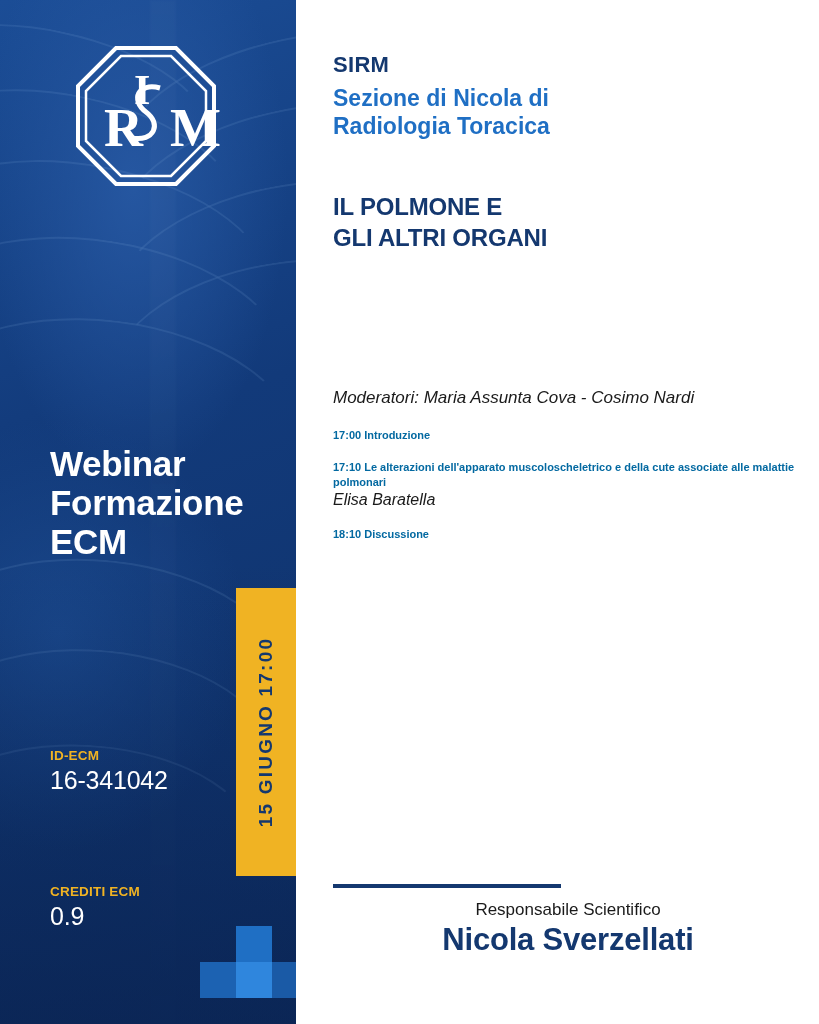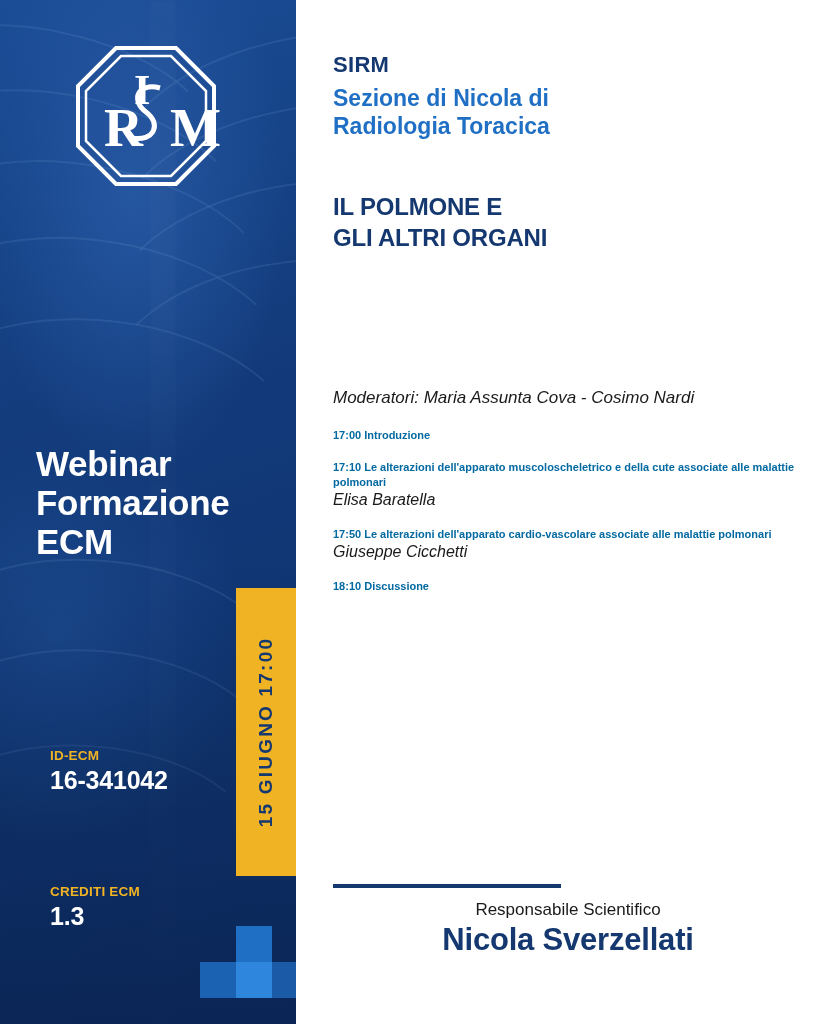--- a/index.html
+++ b/index.html
@@ -65,21 +65,21 @@
     left: 72px;
     top: 42px;
     width: 148px;
     height: 148px;
   }
   .logo-wrap svg { display: block; }
 
   
   .webinar {
     position: absolute;
-    left: 36px;
+    left: 50px;
     top: 444px;
     width: 210px;
     color: #ffffff;
     font-weight: bold;
     font-size: 35px;
     line-height: 1.12;
     letter-spacing: -0.3px;
   }
   .ecm-block {
     position: absolute;
@@ -91,21 +91,21 @@
   .ecm-cred { top: 884px; }
   .ecm-label {
     color: #f0b323;
     font-weight: bold;
     font-size: 13.5px;
     letter-spacing: 0.2px;
     margin-bottom: 3px;
   }
   .ecm-value {
     color: #ffffff;
-    font-weight: bold;
+    font-weight: normal;
     font-size: 25px;
     letter-spacing: -0.2px;
   }
 
   
   .date-bar {
     position: absolute;
     left: 236px;
     top: 588px;
     width: 60px;
@@ -275,21 +275,21 @@
       <div>ECM</div>
     </div>
 
     <div class="ecm-block ecm-id">
       <div class="ecm-label">ID-ECM</div>
       <div class="ecm-value">16-341042</div>
     </div>
 
     <div class="ecm-block ecm-cred">
       <div class="ecm-label">CREDITI ECM</div>
-      <div class="ecm-value">1.3</div>
+      <div class="ecm-value">0.9</div>
     </div>
 
     <div class="sq sq-a"></div>
     <div class="sq sq-b"></div>
     <div class="sq sq-c"></div>
     <div class="sq sq-d"></div>
   </div>
 
   <div class="date-bar">
     <span>15 GIUGNO 17:00</span>
@@ -317,24 +317,20 @@
       <div class="item">
         <div class="item-line">17:00 Introduzione</div>
       </div>
 
       <div class="item">
         <div class="item-line">17:10 Le alterazioni dell'apparato muscoloscheletrico e della cute associate alle malattie polmonari</div>
         <div class="item-speaker">Elisa Baratella</div>
       </div>
 
 
-      <div class="item">
-        <div class="item-line">17:50 Le alterazioni dell'apparato cardio-vascolare associate alle malattie polmonari</div>
-        <div class="item-speaker">Giuseppe Cicchetti</div>
-      </div>
 
       <div class="item">
         <div class="item-line">18:10 Discussione</div>
       </div>
 
     </div>
 
     <div class="footer">
       <div class="footer-rule"></div>
       <div class="footer-role">Responsabile Scientifico</div>

